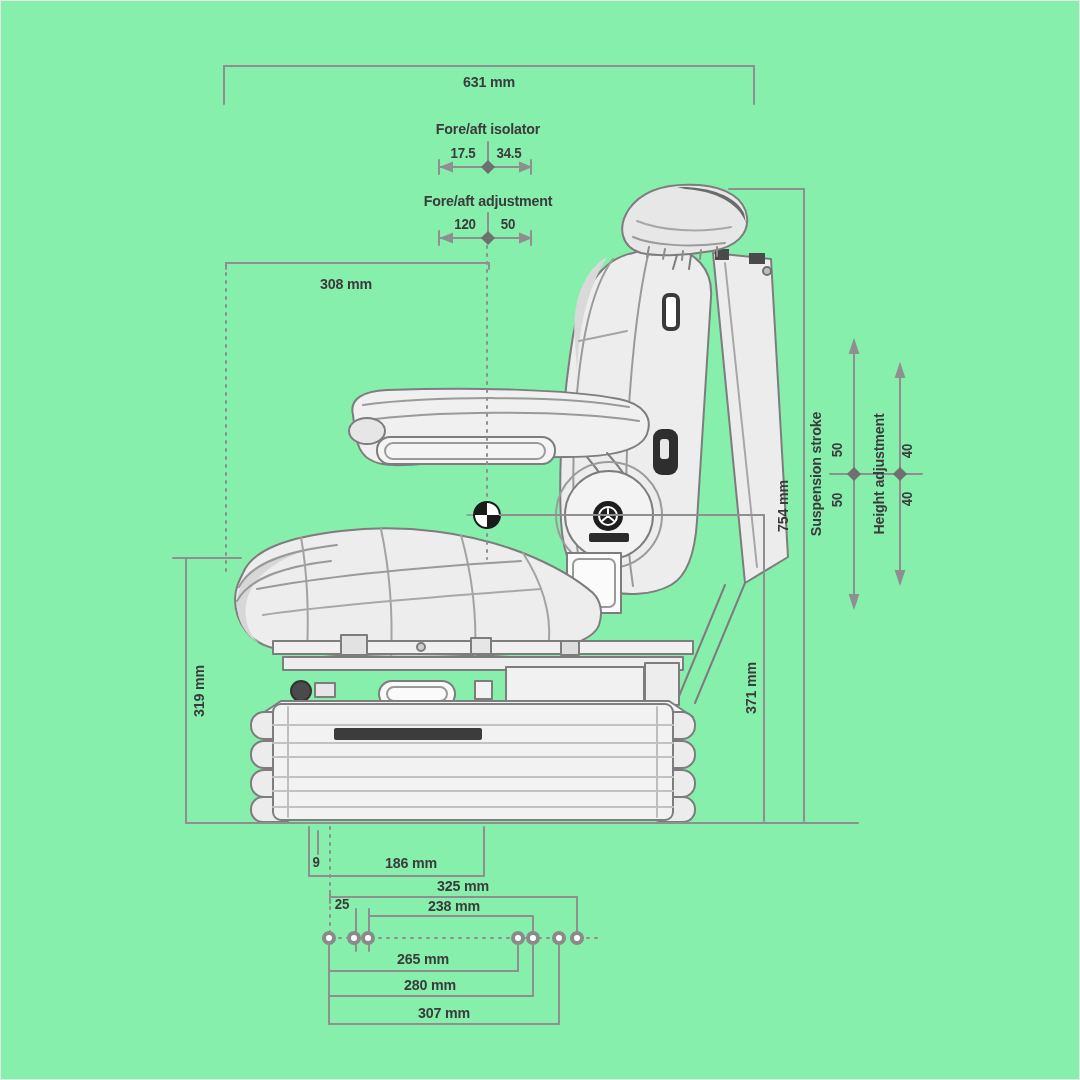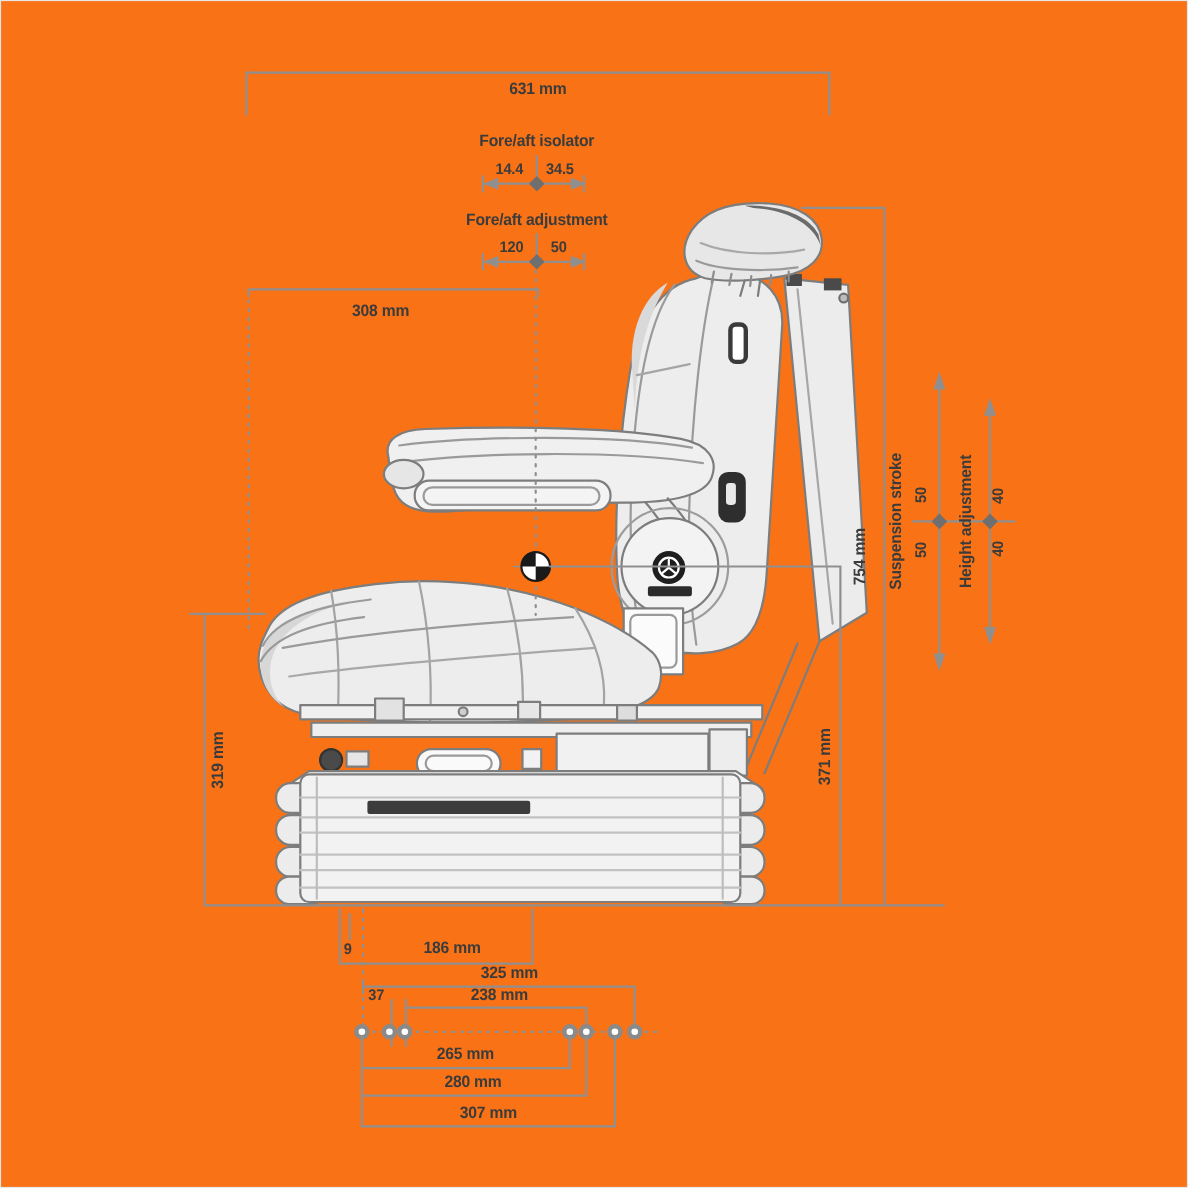--- a/index.html
+++ b/index.html
@@ -1,17 +1,17 @@
 <!DOCTYPE html>
 <html><head>
 <meta charset="utf-8">
 <style>
   html,body{margin:0;padding:0;background:#ffffff;}
   #stage{
-    position:relative;width:1080px;height:1080px;background:#f97316;
+    position:relative;width:1080px;height:1080px;background:#86efac;
     border:1px solid #e6e6e6;box-sizing:border-box;overflow:hidden;
     font-family:"Liberation Sans",sans-serif;
   }
   svg{position:absolute;left:0;top:0;}
   .lbl{
     position:absolute;font-weight:bold;font-size:15px;color:#3b3b3b;
     white-space:nowrap;letter-spacing:-0.2px;
     transform:translate(-50%,-50%) scaleX(0.95);
   }
   .lbl.sm{font-size:14px;}
@@ -228,21 +228,21 @@
     </g>
     <g>
       <path d="M558,942 L558,1023 L328,1023"></path>
     </g>
   </g>
 </svg>
 
 <div class="lbl" style="left:488px;top:80px">631 mm</div>
 
 <div class="lbl" style="left:487px;top:127px">Fore/aft isolator</div>
-<div class="lbl sm" style="left:462px;top:152px">14.4</div>
+<div class="lbl sm" style="left:462px;top:152px">17.5</div>
 <div class="lbl sm" style="left:508px;top:152px">34.5</div>
 
 <div class="lbl" style="left:487px;top:199px">Fore/aft adjustment</div>
 <div class="lbl sm" style="left:464px;top:223px">120</div>
 <div class="lbl sm" style="left:507px;top:223px">50</div>
 
 <div class="lbl" style="left:345px;top:282px">308 mm</div>
 
 <div class="lbl rot" style="left:781px;top:505px">754 mm</div>
 <div class="lbl rot" style="left:749px;top:687px">371 mm</div>
@@ -252,19 +252,19 @@
 <div class="lbl rot sm" style="left:836px;top:449px">50</div>
 <div class="lbl rot sm" style="left:836px;top:499px">50</div>
 
 <div class="lbl rot" style="left:877px;top:473px">Height adjustment</div>
 <div class="lbl rot sm" style="left:906px;top:450px">40</div>
 <div class="lbl rot sm" style="left:906px;top:498px">40</div>
 
 <div class="lbl sm" style="left:315px;top:861px">9</div>
 <div class="lbl" style="left:410px;top:861px">186 mm</div>
 <div class="lbl" style="left:462px;top:884px">325 mm</div>
-<div class="lbl sm" style="left:341px;top:903px">37</div>
+<div class="lbl sm" style="left:341px;top:903px">25</div>
 <div class="lbl" style="left:453px;top:904px">238 mm</div>
 <div class="lbl" style="left:422px;top:957px">265 mm</div>
 <div class="lbl" style="left:429px;top:983px">280 mm</div>
 <div class="lbl" style="left:443px;top:1011px">307 mm</div>
 
 </div>
 
 </body></html>

